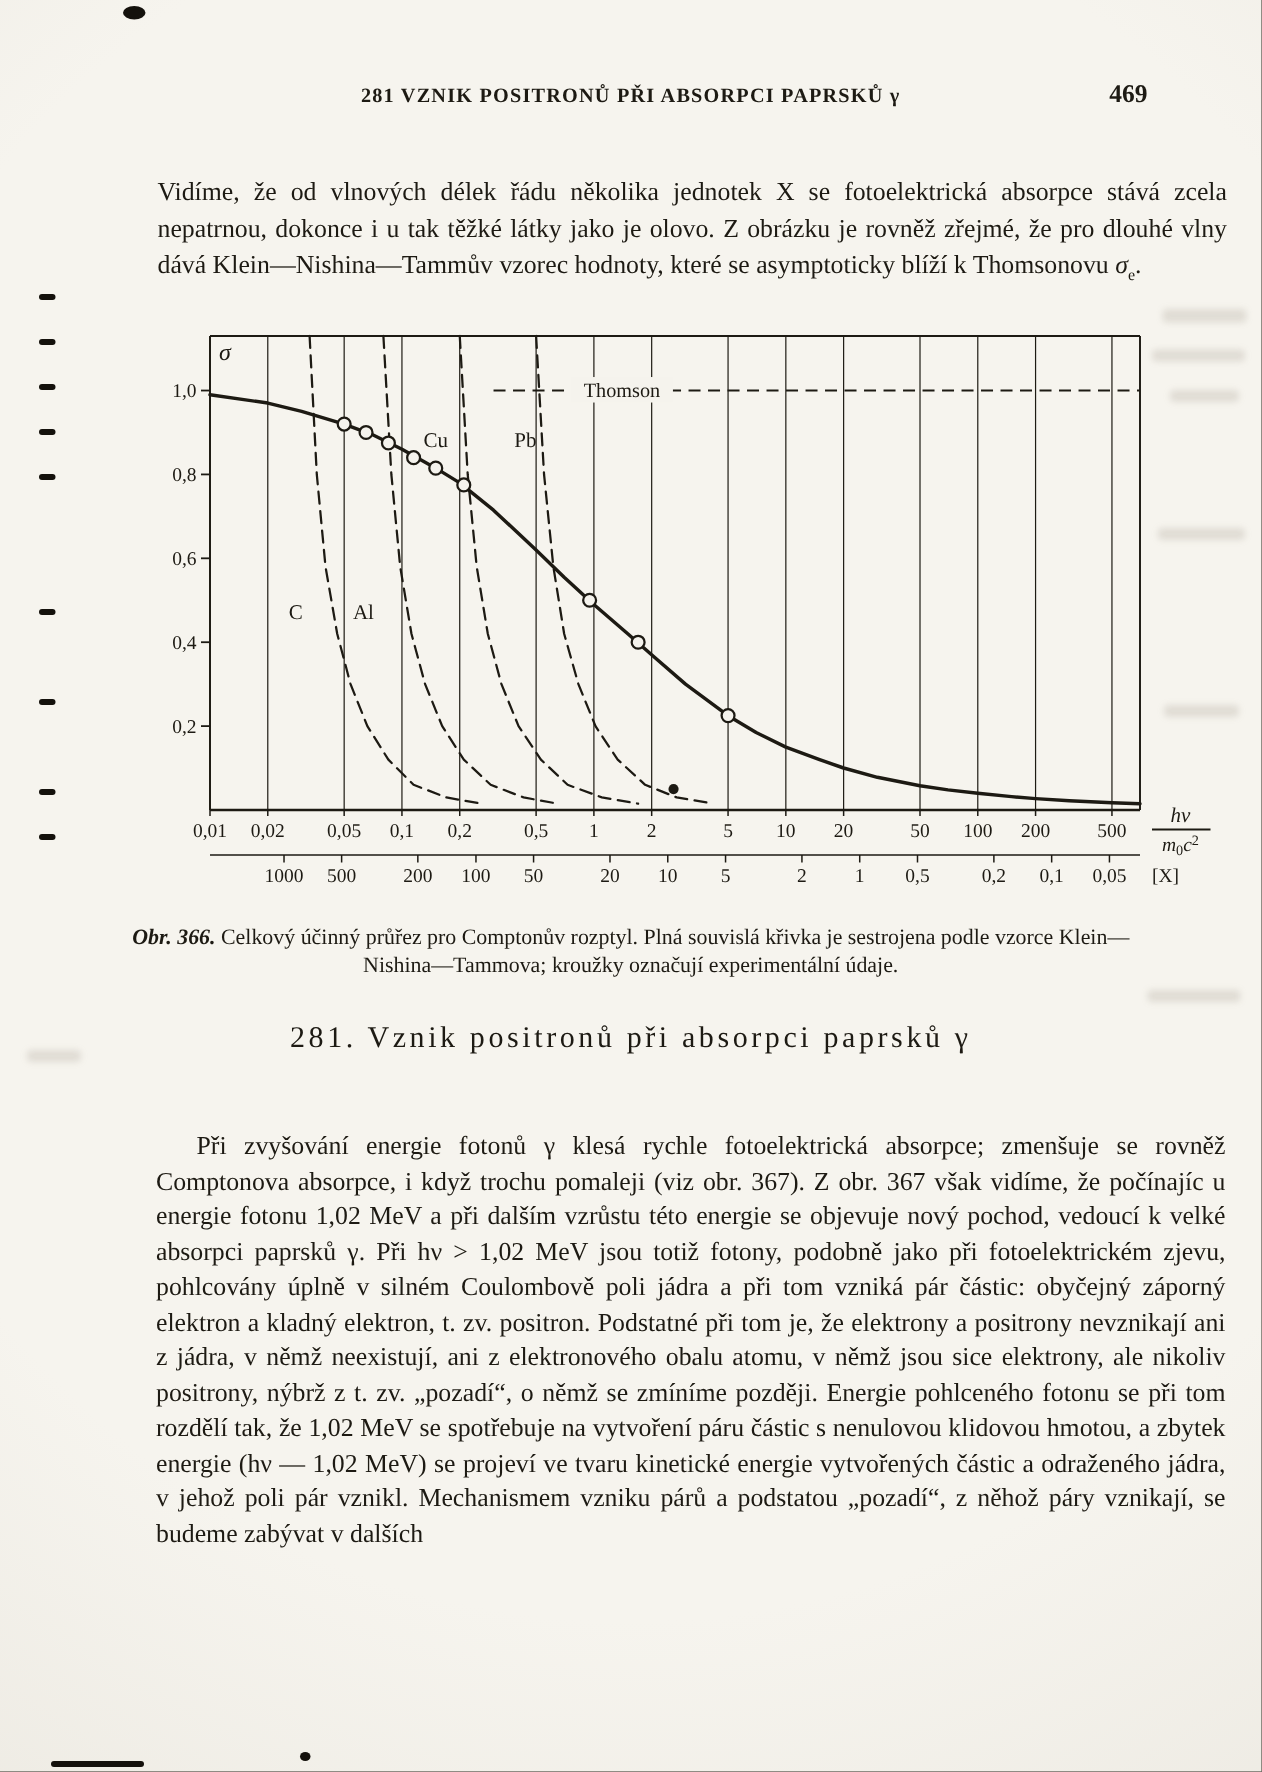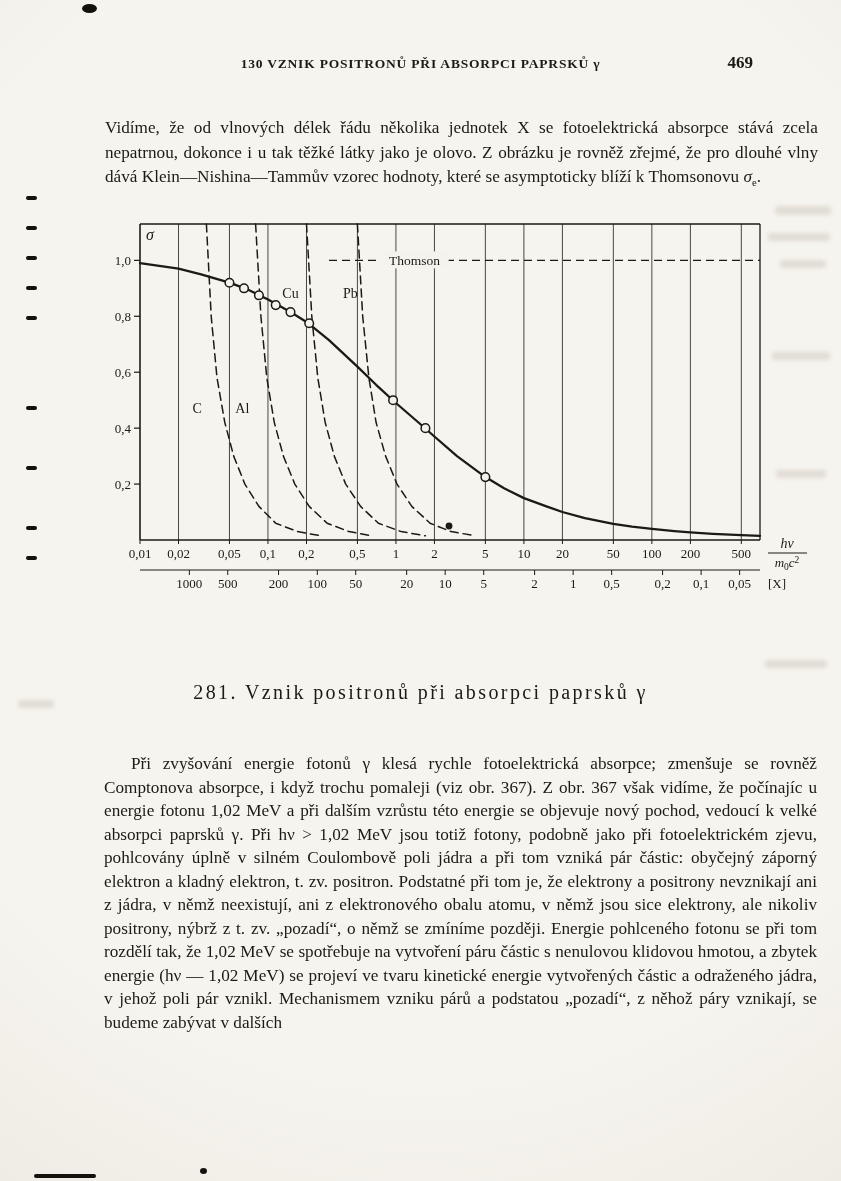--- a/index.html
+++ b/index.html
@@ -1,42 +1,42 @@
 <!DOCTYPE html>
 <html><head>
 <meta charset="utf-8">
 <style>
   html,body{margin:0;padding:0;background:#6e6a62;}
   .page{position:relative;width:841px;height:1181px;margin:0 auto;overflow:hidden;
         background:radial-gradient(ellipse 120% 90% at 50% 42%, #f6f4ee 55%, #ebe8e0 88%, #e0dcd2 100%);
         font-family:"Liberation Serif","DejaVu Serif",serif;color:#1d1a13;}
   .running-head{position:absolute;top:56px;left:64px;width:713px;height:22px;}
   .rh-title{display:block;text-align:center;font-weight:bold;font-size:13.5px;letter-spacing:.8px;}
-  .page-num{position:absolute;top:-3px;right:24px;font-weight:bold;font-size:17px;text-align:right;}
+  .page-num{position:absolute;top:-3px;right:12px;font-weight:bold;font-size:17px;text-align:right;}
   .para{position:absolute;left:64px;width:713px;text-align:justify;font-size:17.2px;line-height:24.6px;}
   #para1{top:99px;margin-left:41px;}
   #para2{top:735px;line-height:23.5px;text-indent:27px;margin-left:40px;}
   sub{font-size:.62em;line-height:0;}
   .figure{position:absolute;top:212px;left:0;width:841px;height:382px;}
   #chart-svg{position:absolute;left:100px;top:0;}
   #chart-svg text{fill:#1d1a13;font-family:"Liberation Serif","DejaVu Serif",serif;}
   #chart-svg line,#chart-svg path{stroke:#1d1a13;}
   .caption{position:absolute;top:601px;left:70px;width:701px;text-align:center;font-size:14.6px;line-height:19.6px;}
   .cap-label{font-weight:bold;font-style:italic;}
   .heading{position:absolute;top:681px;left:0;width:841px;text-align:center;font-size:20px;letter-spacing:2.4px;}
   .art{position:absolute;background:#14110c;border-radius:2px;}
   .smudge{position:absolute;background:rgba(125,118,100,.18);filter:blur(2px);border-radius:3px;}
 </style>
 </head>
 <body>
 
 <div class="page">
 
   <div class="running-head">
-    <span class="rh-title">130 VZNIK POSITRONŮ PŘI ABSORPCI PAPRSKŮ γ</span>
+    <span class="rh-title">281 VZNIK POSITRONŮ PŘI ABSORPCI PAPRSKŮ γ</span>
     <span class="page-num">469</span>
   </div>
 
   <p class="para" id="para1"><span>Vidíme, že od vlnových délek řádu několika jednotek X se fotoelektrická absorpce stává zcela nepatrnou, dokonce i u tak těžké látky jako je olovo. Z obrázku je rovněž zřejmé, že pro dlouhé vlny dává Klein—Nishina—Tammův vzorec hodnoty, které se asymptoticky blíží k Thomsonovu </span><span><i>σ</i><sub>e</sub></span><span>.</span></p>
 
   <div class="figure">
     <svg id="chart-svg" width="710" height="380" viewBox="0 0 710 380">
         <g>
           <line x1="40" y1="12" x2="40" y2="328" stroke-width="0.8"></line>
           <line x1="78.52111882365938" y1="12" x2="78.52111882365938" y2="328" stroke-width="0.8"></line>
@@ -174,20 +174,21 @@
           <text x="562.5887434322846" y="376" font-size="13" text-anchor="middle">0,2</text>
           <line x1="601.1098622559439" y1="358" x2="601.1098622559439" y2="363" stroke-width="1"></line>
           <text x="601.1098622559439" y="376" font-size="13" text-anchor="middle">0,1</text>
           <line x1="639.6309810796032" y1="358" x2="639.6309810796032" y2="363" stroke-width="1"></line>
           <text x="639.6309810796032" y="376" font-size="13" text-anchor="middle">0,05</text>
           <text x="668" y="376" font-size="13" text-anchor="start">[X]</text>
         </g>
       </svg>
   </div>
 
+  <p class="caption"><span class="cap-label">Obr. 366.</span> <span>Celkový účinný průřez pro Comptonův rozptyl. Plná souvislá křivka je sestrojena podle vzorce Klein—Nishina—Tammova; kroužky označují experimentální údaje.</span></p>
 
   <h2 class="heading" style="font-weight:normal;margin:0;">281. Vznik positronů při absorpci paprsků γ</h2>
 
   <p class="para" id="para2">Při zvyšování energie fotonů γ klesá rychle fotoelektrická absorpce; zmenšuje se rovněž Comptonova absorpce, i když trochu pomaleji (viz obr. 367). Z obr. 367 však vidíme, že počínajíc u energie fotonu 1,02 MeV a při dalším vzrůstu této energie se objevuje nový pochod, vedoucí k velké absorpci paprsků γ. Při hν &gt; 1,02 MeV jsou totiž fotony, podobně jako při fotoelektrickém zjevu, pohlcovány úplně v silném Coulombově poli jádra a při tom vzniká pár částic: obyčejný záporný elektron a kladný elektron, t. zv. positron. Podstatné při tom je, že elektrony a positrony nevznikají ani z jádra, v němž neexistují, ani z elektronového obalu atomu, v němž jsou sice elektrony, ale nikoliv positrony, nýbrž z t. zv. „pozadí“, o němž se zmíníme později. Energie pohlceného fotonu se při tom rozdělí tak, že 1,02 MeV se spotřebuje na vytvoření páru částic s nenulovou klidovou hmotou, a zbytek energie (hν — 1,02 MeV) se projeví ve tvaru kinetické energie vytvořených částic a odraženého jádra, v jehož poli pár vznikl. Mechanismem vzniku párů a podstatou „pozadí“, z něhož páry vznikají, se budeme zabývat v dalších</p>
 
   <div class="art" style="left:82px;top:4px;width:15px;height:9px;border-radius:50%;"></div>
   <div class="art" style="left:26px;top:196px;width:11px;height:4px;"></div>
   <div class="art" style="left:26px;top:226px;width:11px;height:4px;"></div>
   <div class="art" style="left:26px;top:256px;width:11px;height:4px;"></div>
   <div class="art" style="left:26px;top:286px;width:11px;height:4px;"></div>

